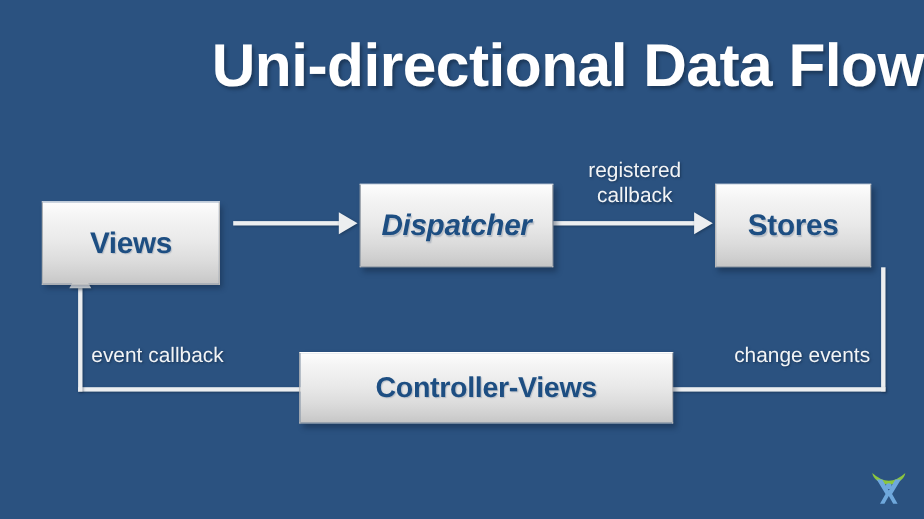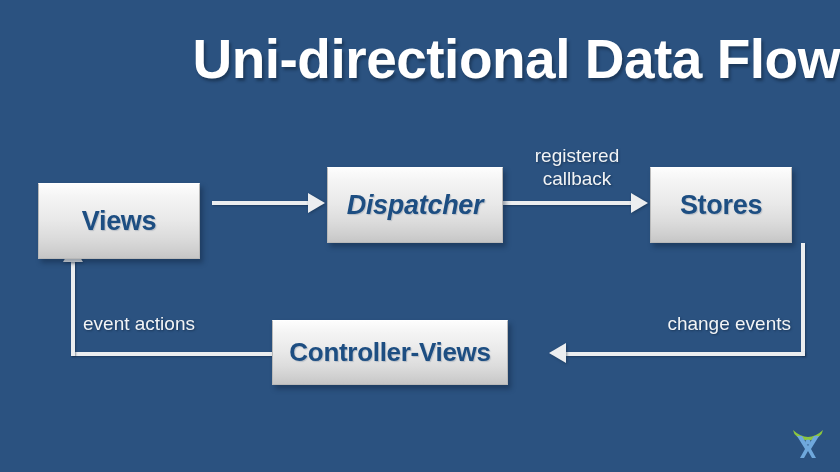--- a/index.html
+++ b/index.html
@@ -57,21 +57,21 @@
     font-family: "Liberation Sans", sans-serif;
     font-weight: bold;
     font-size: 27px;
     letter-spacing: -0.3px;
     text-shadow: 1px 1px 1px rgba(150,160,175,0.55);
     white-space: nowrap;
   }
   #node-views        { left: 38px;  top: 167px; width: 162px; height: 76px; margin-top: 16px; }
   #node-dispatcher   { left: 327px; top: 167px; width: 176px; height: 76px; font-style: italic; }
   #node-stores       { left: 650px; top: 167px; width: 142px; height: 76px; }
-  #node-controller   { left: 272px; top: 320px; width: 236px; height: 65px; }
+  #node-controller   { left: 272px; top: 320px; width: 340px; height: 65px; }
   #node-controller .node-label { font-size: 26px; }
 
   
   .edge-label {
     position: absolute;
     color: #f2f4f6;
     font-family: "Liberation Sans", sans-serif;
     font-size: 19px;
     line-height: 23px;
     text-align: center;
@@ -177,21 +177,21 @@
   <div class="node" id="node-controller">
     <span class="node-label">Controller-Views</span>
   </div>
 
 
   <div class="edge-label" id="label-registered">registered
 callback</div>
 
   <div class="edge-label" id="label-changeevents">change events</div>
 
-  <div class="edge-label" id="label-eventhandlers">event actions</div>
+  <div class="edge-label" id="label-eventhandlers">event callback</div>
 
   <svg id="logo" viewBox="0 0 44 44">
     <path d="M7 10 Q22 24 37 10 Q36 18 22 21 Q8 18 7 10 Z" fill="#8cc63e"></path>
     <path d="M11 16 L16 16 L22 26 L28 16 L33 16 L25 29 L30 38 L26 38 L22 31 L18 38 L14 38 L19 29 Z" fill="#6fa8dc"></path>
     <circle cx="22" cy="22" r="2.6" fill="#6fa8dc"></circle>
   </svg>
 
 </div>
 
 </body></html>

